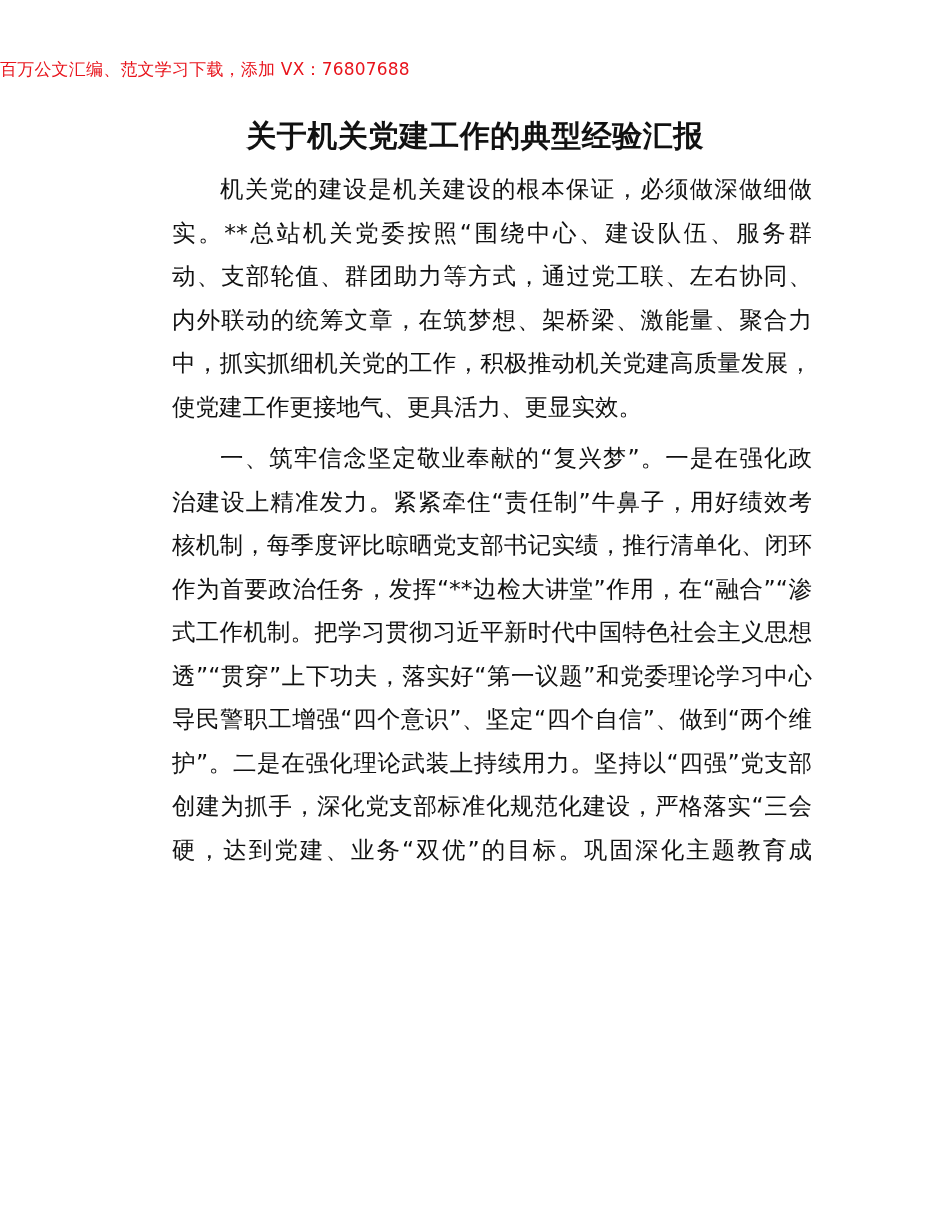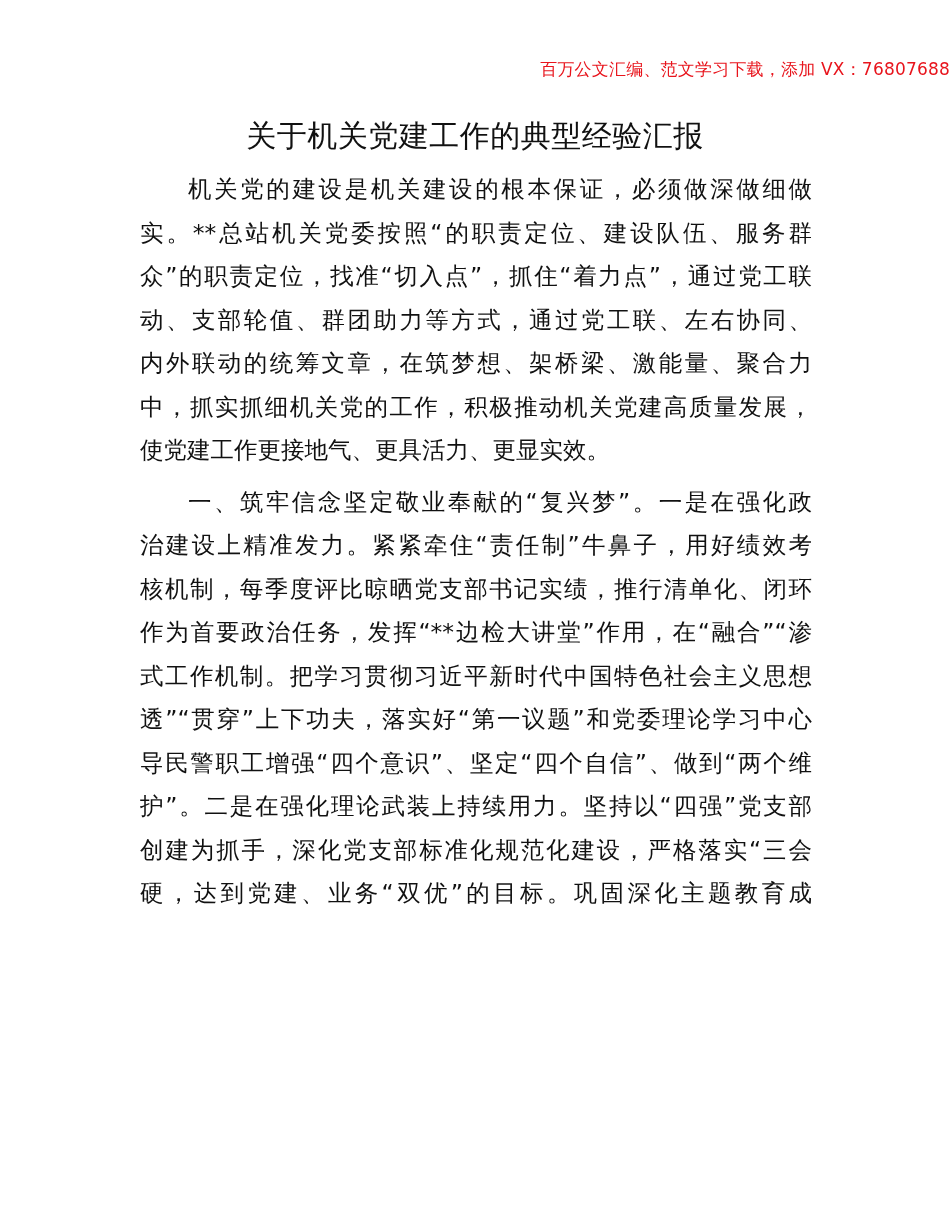--- a/index.html
+++ b/index.html
@@ -13,21 +13,21 @@
       position: relative;
       overflow: hidden;
       font-family: "DejaVu Sans", "Liberation Sans", sans-serif;
       color: #111111;
     }
     .watermark-header {
       position: absolute;
       top: 57px;
       left: 0;
       width: 950px;
-      text-align: right;
+      text-align: left;
       font-size: 17px;
       line-height: 24px;
       color: #e8141c;
       letter-spacing: 0.2px;
     }
     .doc-title {
       position: absolute;
       top: 115px;
       left: 0;
       width: 950px;
@@ -48,40 +48,40 @@
     }
     .line {
       display: block;
       font-size: 23.5px;
       line-height: 43.5px;
       height: 43.5px;
       white-space: nowrap;
       text-align: justify;
       text-align-last: justify;
       color: #111111;
+      margin-left: 32px;
     }
     .line.indent {
       padding-left: 48px;
     }
     .line.last {
       text-align-last: left;
     }
   </style>
 </head>
 <body>
 
 <div class="watermark-header">百万公文汇编、范文学习下载，添加 VX：76807688</div>
 
-<h1 class="doc-title" style="margin:0;font-weight:normal;">关于机关党建工作的典型经验汇报</h1>
+<h1 class="doc-title" style="margin:0;font-weight:bold;">关于机关党建工作的典型经验汇报</h1>
 
 <div class="doc-body">
   <div class="paragraph">
     <span class="line indent">机关党的建设是机关建设的根本保证，必须做深做细做</span>
-    <span class="line">实。**总站机关党委按照“的职责定位、建设队伍、服务群</span>
-    <span class="line">众”的职责定位，找准“切入点”，抓住“着力点”，通过党工联</span>
+    <span class="line">实。**总站机关党委按照“围绕中心、建设队伍、服务群</span>
     <span class="line">动、支部轮值、群团助力等方式，通过党工联、左右协同、</span>
     <span class="line">内外联动的统筹文章，在筑梦想、架桥梁、激能量、聚合力</span>
     <span class="line">中，抓实抓细机关党的工作，积极推动机关党建高质量发展，</span>
     <span class="line last">使党建工作更接地气、更具活力、更显实效。</span>
   </div>
   <div class="paragraph">
     <span class="line indent">一、筑牢信念坚定敬业奉献的“复兴梦”。一是在强化政</span>
     <span class="line">治建设上精准发力。紧紧牵住“责任制”牛鼻子，用好绩效考</span>
     <span class="line">核机制，每季度评比晾晒党支部书记实绩，推行清单化、闭环</span>
     <span class="line">作为首要政治任务，发挥“**边检大讲堂”作用，在“融合”“渗</span>

